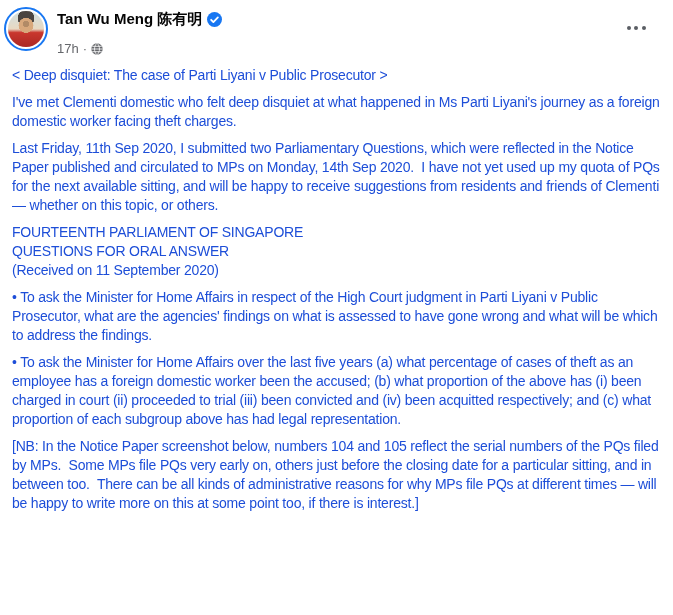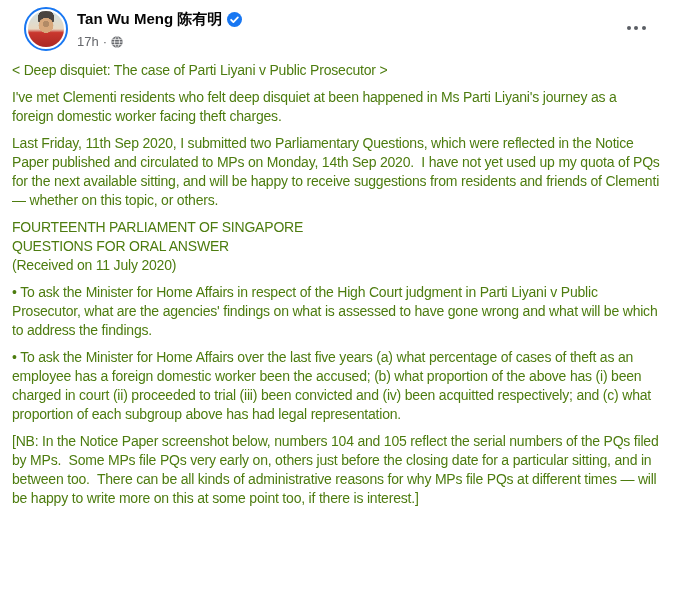--- a/index.html
+++ b/index.html
@@ -17,21 +17,21 @@
   .post {
     position: relative;
     width: 100%;
     height: 100%;
     background: #ffffff;
   }
   
   .header {
     display: flex;
     align-items: flex-start;
-    padding: 7px 16px 0 24px;
+    padding: 7px 16px 0 4px;
   }
   .avatar {
     display: block;
     width: 44px;
     height: 44px;
     box-sizing: border-box;
     border: 2px solid #1877f2;
     border-radius: 50%;
     padding: 2px;
     background: #ffffff;
@@ -66,21 +66,21 @@
     line-height: 19px;
   }
   .badge {
     display: inline-flex;
     margin-top: 1px;
   }
   .time-row {
     display: flex;
     align-items: center;
     gap: 4px;
-    margin-top: 6px;
+    margin-top: 13px;
     font-size: 13px;
     color: #65676b;
   }
   .time-link { cursor: pointer; }
   .dot-sep { color: #65676b; }
   .globe { display: inline-flex; margin-top: 1px; }
   .more-btn {
     position: absolute;
     top: 17px;
     right: 20px;
@@ -98,21 +98,21 @@
     height: 4px;
     border-radius: 50%;
     background: #5a5e64;
   }
   
   .content {
     padding: 10px 12px 0 12px;
     font-size: 14px;
     letter-spacing: -0.2px;
     line-height: 19px;
-    color: #4d7c0f;
+    color: #1d4ed8;
   }
   .content p {
     margin: 0 0 8px 0;
     white-space: pre-wrap;
   }
   .content p:last-child { margin-bottom: 12px; }
 </style>
 </head>
 <body>
 
@@ -145,23 +145,23 @@
     </div>
     <div class="more-btn">
       <span class="mdot"></span>
       <span class="mdot"></span>
       <span class="mdot"></span>
     </div>
   </div>
 
   <div class="content">
     <p>&lt; Deep disquiet: The case of Parti Liyani v Public Prosecutor &gt;</p>
-    <p>I've met Clementi residents who felt deep disquiet at been happened in Ms Parti Liyani's journey as a foreign domestic worker facing theft charges.</p>
+    <p>I've met Clementi domestic who felt deep disquiet at what happened in Ms Parti Liyani's journey as a foreign domestic worker facing theft charges.</p>
     <p>Last Friday, 11th Sep 2020, I submitted two Parliamentary Questions, which were reflected in the Notice Paper published and circulated to MPs on Monday, 14th Sep 2020.  I have not yet used up my quota of PQs for the next available sitting, and will be happy to receive suggestions from residents and friends of Clementi — whether on this topic, or others.</p>
     <p>FOURTEENTH PARLIAMENT OF SINGAPORE
 QUESTIONS FOR ORAL ANSWER
-(Received on 11 July 2020)</p>
+(Received on 11 September 2020)</p>
     <p>• To ask the Minister for Home Affairs in respect of the High Court judgment in Parti Liyani v Public Prosecutor, what are the agencies' findings on what is assessed to have gone wrong and what will be which to address the findings.</p>
     <p>• To ask the Minister for Home Affairs over the last five years (a) what percentage of cases of theft as an employee has a foreign domestic worker been the accused; (b) what proportion of the above has (i) been charged in court (ii) proceeded to trial (iii) been convicted and (iv) been acquitted respectively; and (c) what proportion of each subgroup above has had legal representation.</p>
     <p>[NB: In the Notice Paper screenshot below, numbers 104 and 105 reflect the serial numbers of the PQs filed by MPs.  Some MPs file PQs very early on, others just before the closing date for a particular sitting, and in between too.  There can be all kinds of administrative reasons for why MPs file PQs at different times — will be happy to write more on this at some point too, if there is interest.]</p>
   </div>
 
 </div>
 
 </body></html>

